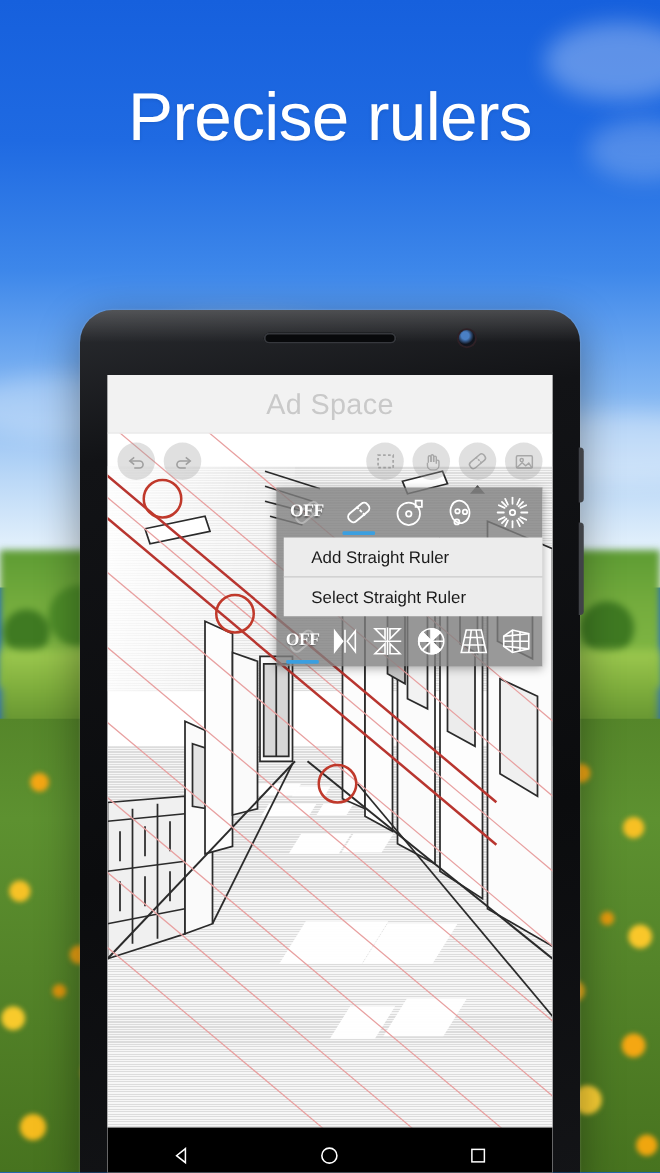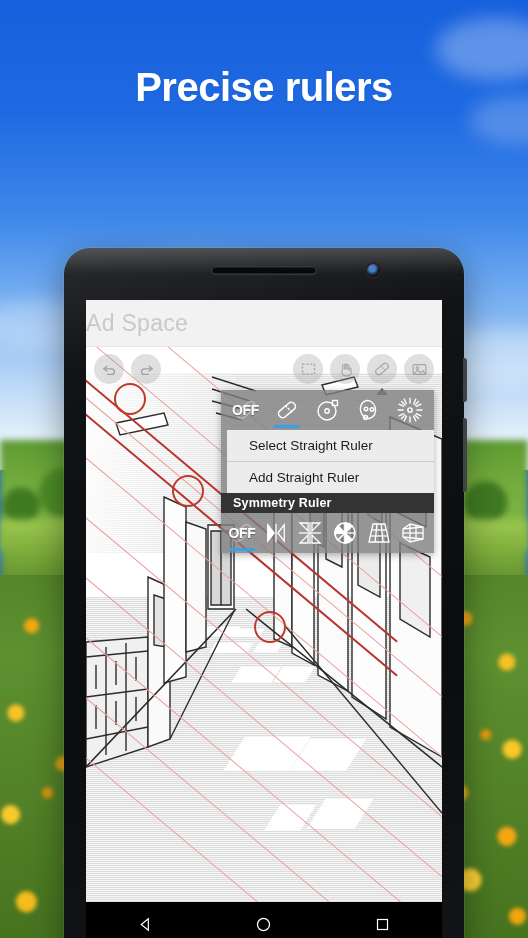--- a/index.html
+++ b/index.html
@@ -66,21 +66,21 @@
       radial-gradient(circle at 89% 84%, #fbd034 0 11px, transparent 12px),
       radial-gradient(circle at 98% 94%, #f0a60f 0 8px, transparent 9px),
       radial-gradient(circle at 9% 60%, #e0960c 0 5px, transparent 6px),
       radial-gradient(circle at 92% 44%, #e49a0d 0 5px, transparent 6px);
     filter:blur(2px);
   }
 
   
   #headline{position:absolute;left:0;right:0;top:66px;text-align:center;z-index:5;}
   #headline .t1{
-    color:#fff;font-size:40px;font-weight:bold;letter-spacing:-.5px;line-height:1.05;
+    color:#fff;font-size:54px;font-weight:normal;letter-spacing:-.5px;line-height:1.05;
     text-shadow:0 1px 3px rgba(0,0,0,.10);
   }
   #headline .t2{
     color:#fff;font-size:27px;font-weight:normal;margin-top:8px;
   }
 
   
   #phone{
     position:absolute;left:64px;top:248px;width:400px;height:700px;z-index:6;
     border-radius:26px 26px 6px 6px;
@@ -106,21 +106,21 @@
   .sb2{top:170px;height:74px;}
 
   
   #screen{
     position:absolute;left:22px;top:52px;width:356px;height:646px;
     background:#fff;overflow:hidden;
   }
 
   
   #adbar{
-    height:46px;background:#f2f2f2;display:flex;align-items:center;justify-content:flex-start;
+    height:46px;background:#f2f2f2;display:flex;align-items:center;justify-content:center;
     border-bottom:1px solid #e6e6e6;
   }
   #adbar span{color:#c9c9c9;font-size:23px;letter-spacing:.3px;}
 
   
   #canvas{position:absolute;left:0;right:0;top:47px;bottom:44px;background:#fff;overflow:hidden;}
 
   .ceiling{position:absolute;left:0;right:0;top:26px;height:180px;
     background:repeating-linear-gradient(0deg,#d8d8d8 0 1px,#f3f3f3 1px 2px);opacity:.85;}
   .ceil-fade{position:absolute;left:0;width:150px;top:26px;height:180px;
@@ -169,21 +169,21 @@
   .icon-row{display:flex;align-items:flex-end;height:40px;padding:0 4px;box-sizing:border-box;}
   .icon-cell{
     flex:1;height:40px;display:flex;flex-direction:column;align-items:center;justify-content:center;
     position:relative;
   }
   .icon-cell .glyph{height:27px;display:flex;align-items:center;justify-content:center;}
   .off-txt{
     color:#fff;font-size:14px;font-weight:bold;letter-spacing:-.3px;
     position:relative;z-index:2;text-shadow:0 1px 1px rgba(0,0,0,.35);
   }
-  .off-wrap{position:relative;display:flex;align-items:center;justify-content:center;}
+  .off-wrap{position:relative;display:flex;align-items:center;justify-content:center;font-family:Liberation Serif, serif;}
   .off-bg{position:absolute;left:50%;top:50%;transform:translate(-50%,-50%);opacity:.30;}
   .sel-bar{
     position:absolute;bottom:2px;left:50%;transform:translateX(-50%);
     width:26px;height:3px;background:#3b9fe0;border-radius:1px;
   }
   .menu{margin:0 0 0 6px;background:#ececec;}
   .menu-item{
     height:31px;display:flex;align-items:center;padding-left:22px;
     color:#1b1b1b;font-size:13.5px;border-bottom:1px solid #c9c9c9;
   }
@@ -434,28 +434,27 @@
                 <path d="M1.9 17.4 L6.2 15.4"></path>
                   <path d="M17.8 8.6 L22.1 6.6"></path>
               </g>
             </svg>
           </div>
         </div>
       </div>
 
       <div class="menu">
         <div class="menu-item">
+          <span>Add Straight Ruler</span>
+        </div>
+        <div class="menu-item">
           <span>Select Straight Ruler</span>
         </div>
-        <div class="menu-item">
-          <span>Add Straight Ruler</span>
-        </div>
-      </div>
-
-      <div class="sec-header">Symmetry Ruler</div>
+      </div>
+
 
       <div class="icon-row">
         <div class="icon-cell">
           <div class="glyph">
             <div class="off-wrap">
               <svg class="off-bg" width="30" height="26" viewBox="0 0 24 24" fill="none" stroke="#fff" stroke-width="1.6">
                 <rect x="2.5" y="8" width="19" height="8" rx="3.4" transform="rotate(-40 12 12)"></rect>
                 <path d="M10.2 7.4 l1.6 1.6"></path>
                   <path d="M12.6 9.8 l1.6 1.6"></path>
                   <path d="M15 12.2 l1.6 1.6"></path>

